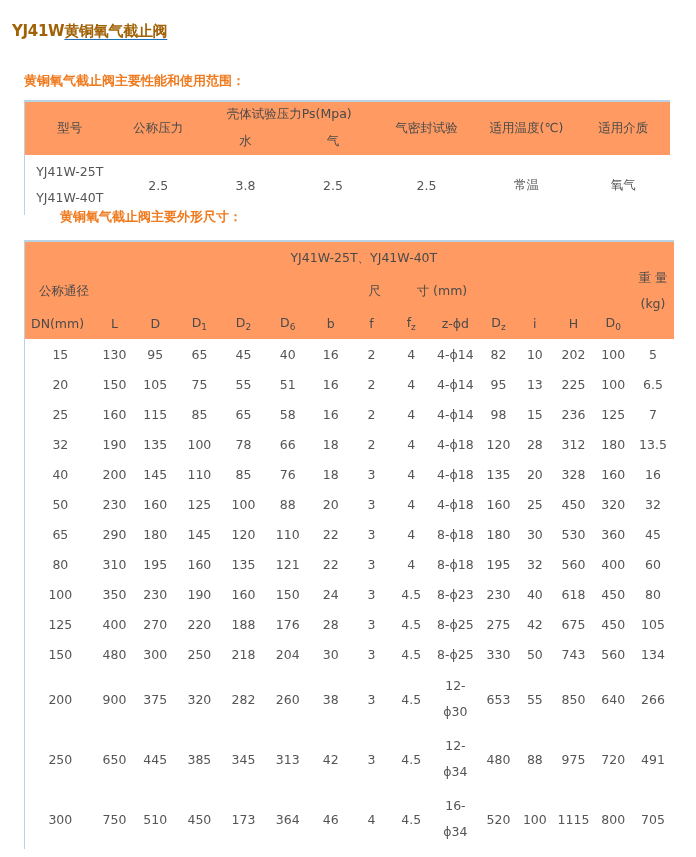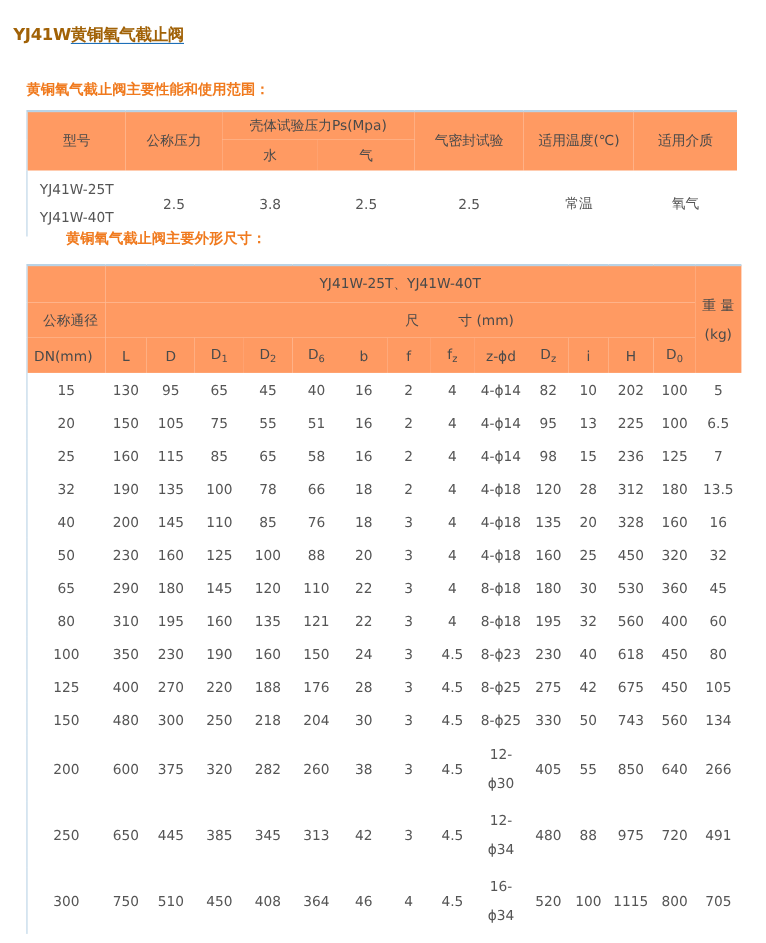--- a/index.html
+++ b/index.html
@@ -272,33 +272,33 @@
         <td>4.5</td>
         <td>8-ϕ25</td>
         <td>330</td>
         <td>50</td>
         <td>743</td>
         <td>560</td>
         <td>134</td>
       </tr>
       <tr style="height: 60px;">
         <td>200</td>
-        <td>600</td>
+        <td>900</td>
         <td>375</td>
         <td>320</td>
         <td>282</td>
         <td>260</td>
         <td>38</td>
         <td>3</td>
         <td>4.5</td>
         <td style="line-height: 26px; white-space: normal; word-break: break-all;">
           <div>12-</div>
           <div>ϕ30</div>
         </td>
-        <td>405</td>
+        <td>653</td>
         <td>55</td>
         <td>850</td>
         <td>640</td>
         <td>266</td>
       </tr>
       <tr style="height: 60px;">
         <td>250</td>
         <td>650</td>
         <td>445</td>
         <td>385</td>
@@ -315,21 +315,21 @@
         <td>88</td>
         <td>975</td>
         <td>720</td>
         <td>491</td>
       </tr>
       <tr style="height: 60px;">
         <td>300</td>
         <td>750</td>
         <td>510</td>
         <td>450</td>
-        <td>408</td>
+        <td>173</td>
         <td>364</td>
         <td>46</td>
         <td>4</td>
         <td>4.5</td>
         <td style="line-height: 26px; white-space: normal; word-break: break-all;">
           <div>16-</div>
           <div>ϕ34</div>
         </td>
         <td>520</td>
         <td>100</td>

